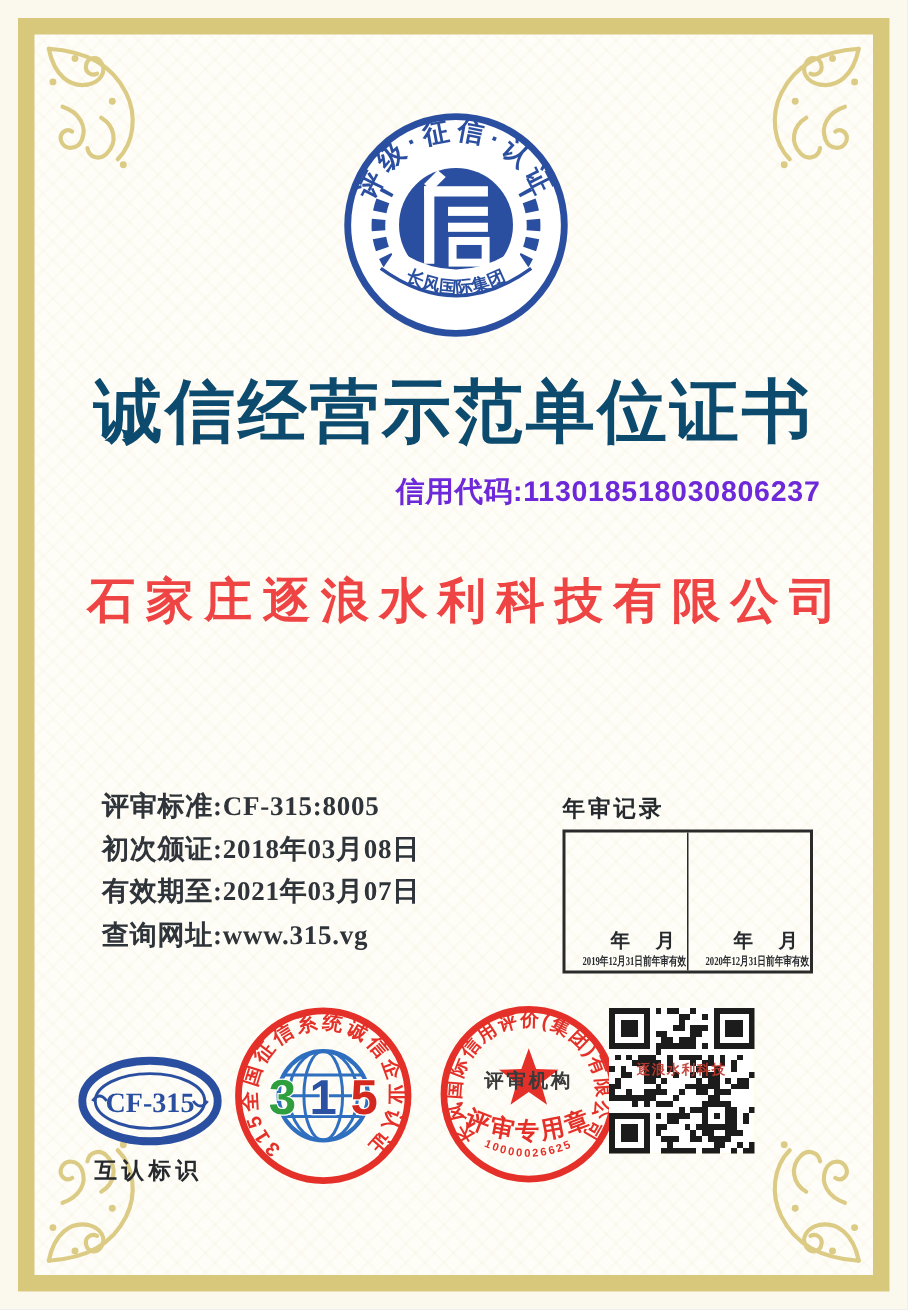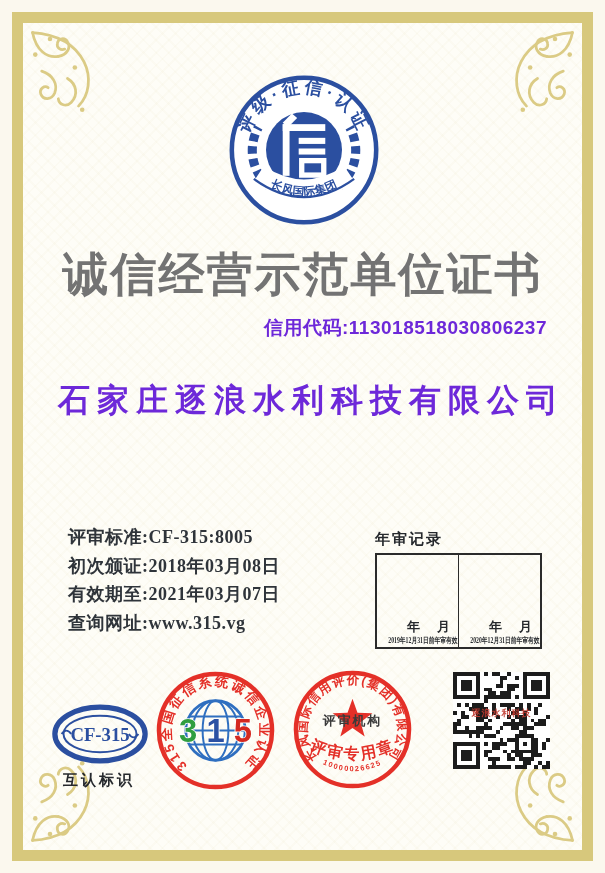--- a/index.html
+++ b/index.html
@@ -14,25 +14,25 @@
   .abs{position:absolute;}
   .ornament{position:absolute;width:92px;height:92px;pointer-events:none;}
   .orn-tl{left:27px;top:27px;}
   .orn-tr{right:27px;top:27px;transform:scaleX(-1);}
   .orn-bl{left:27px;bottom:27px;transform:scaleY(-1);}
   .orn-br{right:27px;bottom:27px;transform:rotate(180deg);}
 
   .emblem{left:228px;top:74px;width:152px;height:152px;}
 
   .title{left:0;right:0;top:244px;text-align:center;font-size:46px;font-weight:900;
-         color:#737373;letter-spacing:2px;}
+         color:#0c4a6e;letter-spacing:2px;}
   .credit-code{right:58px;top:315px;font-size:19px;font-weight:bold;color:#6d28d9;
          letter-spacing:0.5px;}
   .company{left:0;right:0;top:379px;text-align:center;font-size:32px;font-weight:900;
-         color:#6d28d9;letter-spacing:7px;padding-left:18px;}
+         color:#ef4444;letter-spacing:7px;padding-left:18px;}
   .award{left:0;right:0;top:446px;text-align:center;font-size:38px;font-weight:900;
          color:#d8251d;letter-spacing:2px;font-family:"Liberation Serif",serif;}
 
   .details{left:68px;top:523px;font-family:Liberation Serif, serif;}
   .detail-line{font-size:18px;font-weight:bold;color:#2f343a;line-height:28.5px;
          letter-spacing:0.5px;}
 
   .review{left:375px;top:530px;font-family:"Liberation Serif",serif;color:#26292d;}
   .review-label{font-size:15px;font-weight:bold;letter-spacing:2px;}
   .review-box{margin-top:4px;width:163px;height:92px;border:2px solid #2b2b2b;
@@ -44,21 +44,21 @@
   .note{position:absolute;bottom:1px;left:0;right:0;font-size:8px;font-weight:bold;
          white-space:nowrap;text-align:center;transform:scaleX(0.72);color:#26292d;}
 
   .cf-oval{left:52px;top:704px;width:96px;height:60px;}
   .cf-caption{left:44px;top:771px;width:110px;text-align:center;font-size:15px;
          font-weight:bold;letter-spacing:3px;color:#26292d;
          font-family:"Liberation Serif",serif;}
   .globe-stamp{left:154px;top:669px;width:123px;height:123px;}
   .star-stamp{left:291px;top:668px;width:123px;height:123px;}
 
-  .qr-wrap{left:453px;top:672px;width:97px;height:97px;background:#fef9c3;}
+  .qr-wrap{left:406px;top:672px;width:97px;height:97px;background:#fef9c3;}
   .qr-wrap svg{display:block;}
   .qr-overlay{position:absolute;left:0;right:0;top:36%;text-align:center;
          font-size:9px;font-weight:bold;color:#c13a30;letter-spacing:1px;opacity:0.92;}
   .qr-caption{left:406px;top:781px;width:146px;text-align:center;font-size:15px;
          font-weight:bold;letter-spacing:1px;color:#26292d;
          font-family:"Liberation Serif",serif;}
 </style>
 </head>
 <body>
 

